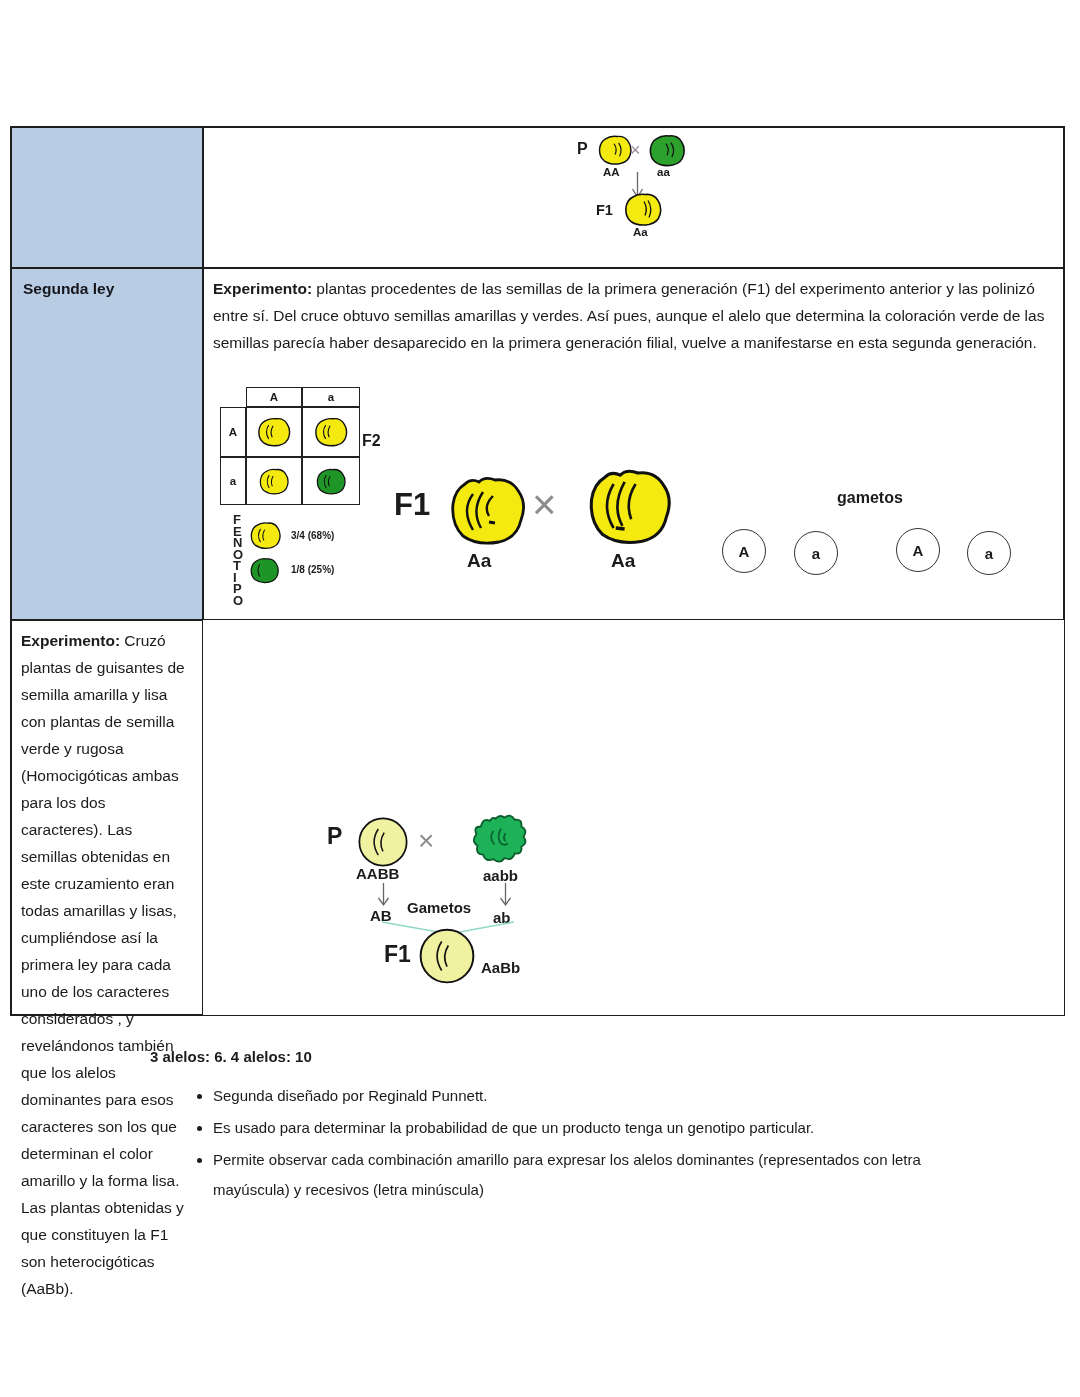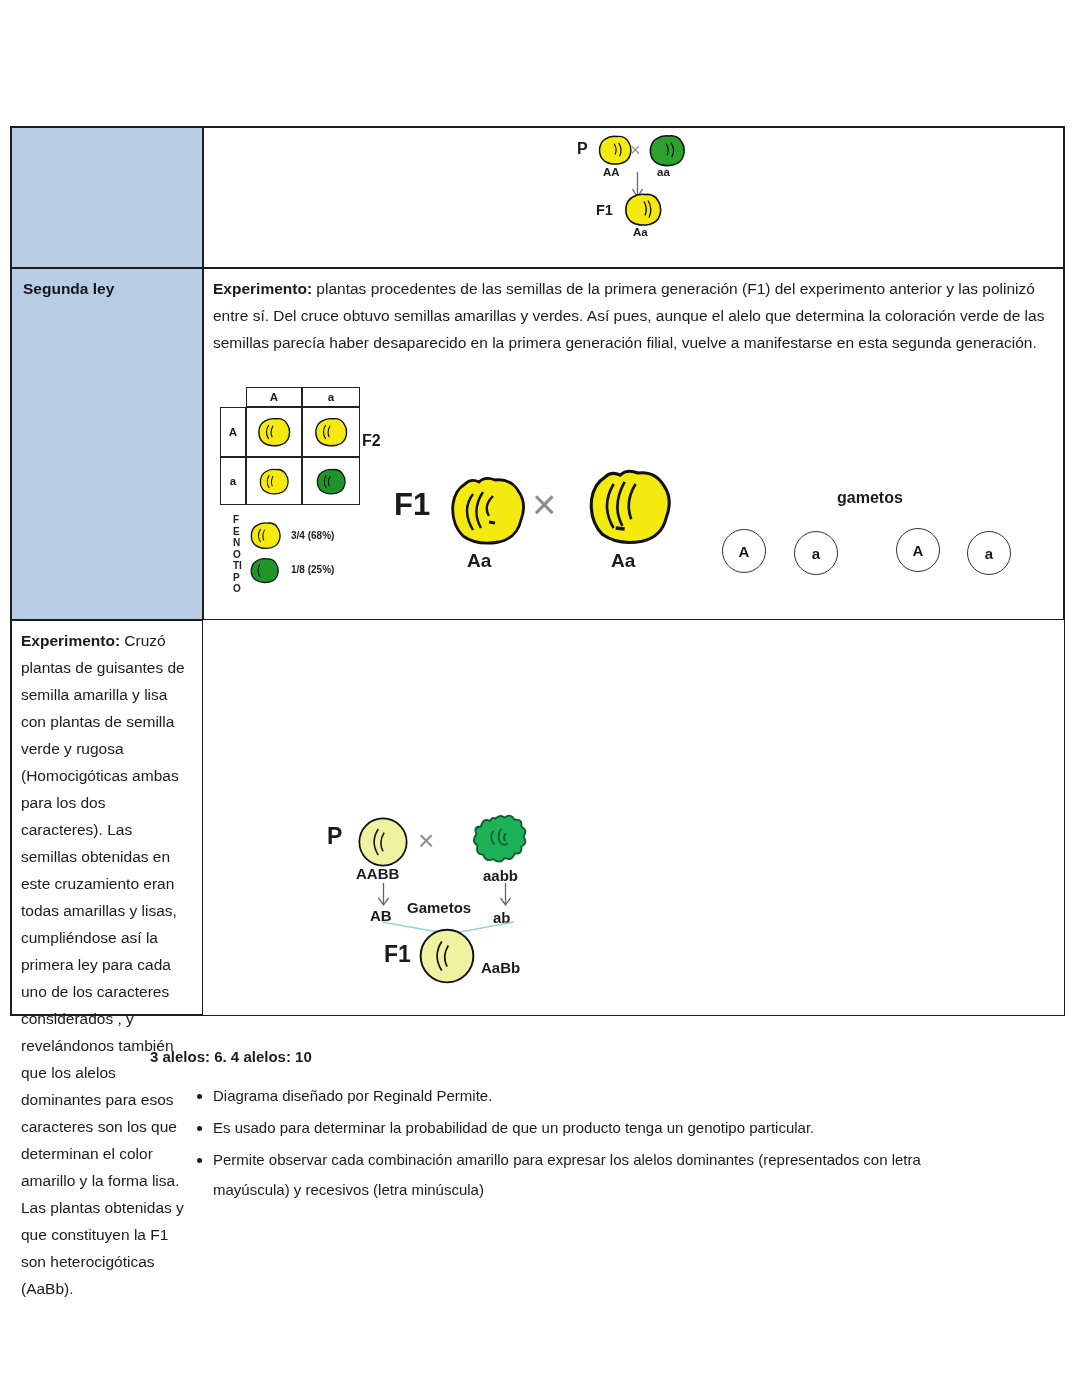--- a/index.html
+++ b/index.html
@@ -29,21 +29,21 @@
   .cross-md { color:#8d8d8d; font-size:28px; font-weight:300; line-height:1; }
 
   
   .punnett { position:absolute; left:16px; top:3px; width:142px; height:118px; }
   .pq { position:absolute; border:1.5px solid #222; display:flex; align-items:center; justify-content:center; background:#fff; }
   .pq-h { font-weight:bold; font-size:11.5px; }
 
   
   .fenotipo {
     width:11px; word-break:break-all; line-height:11.5px;
-    font-size:10px; font-weight:bold; color:#222; letter-spacing:0;
+    font-size:13px; font-weight:bold; color:#222; letter-spacing:0;
   }
   .leg-lbl { font-size:10px; font-weight:bold; }
 
   
   .gam-circle {
     width:44px; height:44px; border:1.4px solid #333; border-radius:50%;
     display:flex; align-items:center; justify-content:center;
     font-weight:bold; font-size:15px; background:#fff;
   }
 
@@ -219,19 +219,19 @@
           <path d="M23,14 Q18,22 22,30" fill="none" stroke="#111" stroke-width="1.3"></path>
         </svg>
         <span class="abs gen-lbl" style="left:469px; top:146px; font-size:15px;">AaBb</span>
       </div>
     </div>
   </div>
 
   <div class="bottom">
     <p class="bold-line">3 alelos: 6. 4 alelos: 10</p>
     <ul>
-      <li>Diagrama diseñado por Reginald Permite.</li>
+      <li>Segunda diseñado por Reginald Punnett.</li>
       <li>Es usado para determinar la probabilidad de que un producto tenga un genotipo particular.</li>
       <li>Permite observar cada combinación amarillo para expresar los alelos dominantes (representados con letra mayúscula) y recesivos (letra minúscula)</li>
     </ul>
   </div>
 
 </div>
 
 </body></html>

